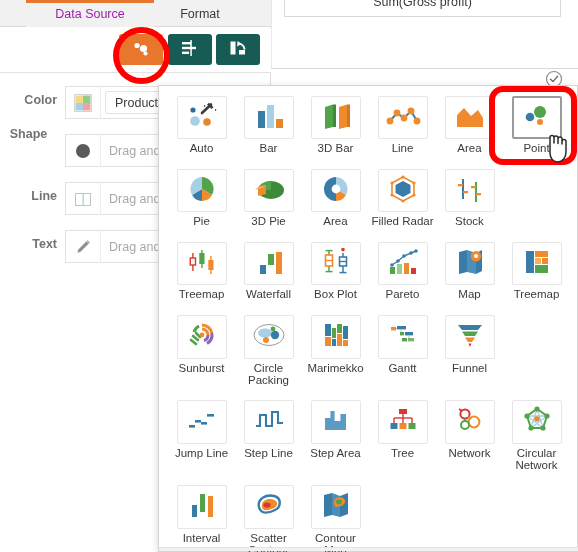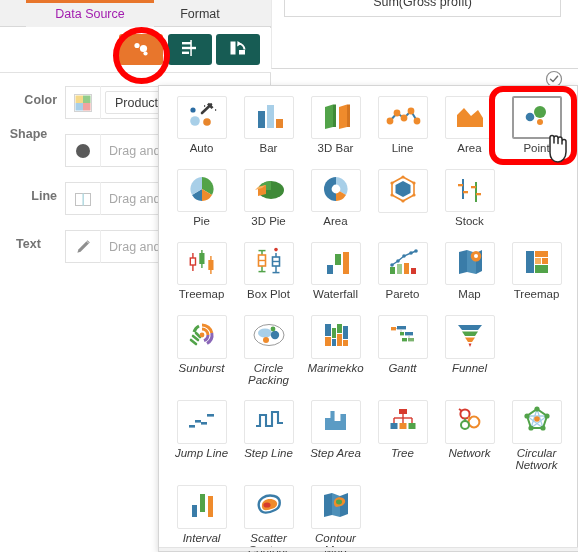--- a/index.html
+++ b/index.html
@@ -97,21 +97,21 @@
   .cell-box {
     width: 50px; height: 44px; border: 1px solid #e6e6e6; border-radius: 2px;
     background: #ffffff; display: flex; align-items: center; justify-content: center;
   }
   .cell-box.selected { border: 2px solid #9b9b9b; }
   .cell-label {
     margin-top: 3px; font-size: 11.5px; color: #3b3b3b; text-align: center;
     line-height: 12px; height: 25px; width: 66px;
   }
   .row-h { height: 73px; }
-  .row-h2 { height: 85px; font-style: italic; }
+  .row-h2 { height: 85px; }
   .popup-footer { position: absolute; left: 0; bottom: 0; width: 420px; height: 4px; background: #f2f2f2;
                   border-top: 1px solid #e3e3e3; }
 
   
   .anno-ring-oval {
     position: absolute; border: 6px solid #ff0000; border-radius: 50%;
     pointer-events: none;
   }
   .anno-ring-rect {
     position: absolute; border: 6px solid #ff0000; border-radius: 14px;
@@ -220,21 +220,21 @@
       <div class="shelf-icon">
         <svg width="22" height="20" viewBox="0 0 22 20">
           <rect x="3.5" y="4.5" width="15" height="12" fill="#ffffff" stroke="#c2c2c2" stroke-width="1"></rect>
           <rect x="10.4" y="4.5" width="1.6" height="12" fill="#b6dbe2"></rect>
         </svg>
       </div>
       <div class="shelf-sep"></div>
       <div class="drag-hint">Drag and drop a field here</div>
     </div>
 
-    <div class="shelf-label" style="top:237px;text-align:center;">Text</div>
+    <div class="shelf-label" style="top:237px;">Text</div>
     <div class="shelf" style="top:230px;">
       <div class="shelf-icon">
         <svg width="20" height="20" viewBox="0 0 20 20">
           <path d="M14.5 3.2 L16.8 5.5 L7.6 14.7 L4.4 15.8 L5.4 12.5 Z" fill="#8f8f8f"></path>
           <path d="M13.6 4.1 L15.9 6.4" stroke="#ffffff" stroke-width="0.8"></path>
         </svg>
       </div>
       <div class="shelf-sep"></div>
       <div class="drag-hint">Drag and drop a field here</div>
     </div>
@@ -381,20 +381,21 @@
                 <polygon points="16,7 23.5,11 23.5,19 16,23 8.5,19 8.5,11" fill="#3a7ca8"></polygon>
                 <circle cx="16" cy="3" r="1.6" fill="#ef8b2c"></circle>
                 <circle cx="27" cy="9" r="1.6" fill="#ef8b2c"></circle>
                 <circle cx="27" cy="21" r="1.6" fill="#ef8b2c"></circle>
                 <circle cx="16" cy="27" r="1.6" fill="#ef8b2c"></circle>
                 <circle cx="5" cy="21" r="1.6" fill="#ef8b2c"></circle>
                 <circle cx="5" cy="9" r="1.6" fill="#ef8b2c"></circle>
               </svg>
             </span>
           </div>
+          <div class="cell-label">Filled Radar</div>
         </div>
 
         <div class="cell">
           <div class="cell-box">
             <span>
               <svg width="32" height="30" viewBox="0 0 32 30">
                 <rect x="8" y="5" width="2" height="20" fill="#3a7ca8"></rect>
                 <rect x="4" y="10" width="5" height="2.3" fill="#ef8b2c"></rect>
                 <rect x="9" y="17" width="5" height="2.3" fill="#ef8b2c"></rect>
                 <rect x="21" y="8" width="2" height="20" fill="#52a349"></rect>
@@ -415,20 +416,33 @@
                 <rect x="7.2" y="6" width="1.4" height="18" fill="#d63a2e"></rect>
                 <rect x="5.3" y="11" width="5.2" height="7" fill="#ffffff" stroke="#d63a2e" stroke-width="1.4"></rect>
                 <rect x="16.2" y="3" width="1.4" height="18" fill="#52a349"></rect>
                 <rect x="14.3" y="6" width="5.2" height="11" fill="#52a349"></rect>
                 <rect x="25.2" y="9" width="1.4" height="18" fill="#ef8b2c"></rect>
                 <rect x="23.3" y="13" width="5.2" height="10" fill="#ef8b2c"></rect>
               </svg>
             </span>
           </div>
           <div class="cell-label">Treemap</div>
+        </div>
+
+        <div class="cell">
+          <div class="cell-box">
+            <span>
+              <svg width="32" height="30" viewBox="0 0 32 30">
+                <rect x="7" y="18" width="6" height="9" fill="#3a7ca8"></rect>
+                <rect x="15" y="7" width="6" height="11" fill="#52a349"></rect>
+                <rect x="23" y="5" width="6" height="22" fill="#ef8b2c"></rect>
+              </svg>
+            </span>
+          </div>
+          <div class="cell-label">Waterfall</div>
         </div>
 
         <div class="cell">
           <div class="cell-box">
             <span>
               <svg width="34" height="30" viewBox="0 0 34 30">
                 <g stroke="#52a349" stroke-width="1.5" fill="none">
                   <line x1="10" y1="3" x2="10" y2="25"></line>
                   <line x1="6.5" y1="3.6" x2="13.5" y2="3.6"></line>
                   <line x1="6.5" y1="24.6" x2="13.5" y2="24.6"></line>
@@ -444,33 +458,20 @@
                 <circle cx="24" cy="2.6" r="1.8" fill="#d63a2e"></circle>
               </svg>
             </span>
           </div>
           <div class="cell-label">Box Plot</div>
         </div>
 
         <div class="cell">
           <div class="cell-box">
             <span>
-              <svg width="32" height="30" viewBox="0 0 32 30">
-                <rect x="7" y="18" width="6" height="9" fill="#3a7ca8"></rect>
-                <rect x="15" y="7" width="6" height="11" fill="#52a349"></rect>
-                <rect x="23" y="5" width="6" height="22" fill="#ef8b2c"></rect>
-              </svg>
-            </span>
-          </div>
-          <div class="cell-label">Waterfall</div>
-        </div>
-
-        <div class="cell">
-          <div class="cell-box">
-            <span>
               <svg width="34" height="30" viewBox="0 0 34 30">
                 <polyline points="6,18 12,14 18,9 25,6 30,4" fill="none" stroke="#3a7ca8" stroke-width="1.4"></polyline>
                 <circle cx="6" cy="18" r="1.8" fill="#3a7ca8"></circle>
                 <circle cx="12" cy="14" r="1.8" fill="#3a7ca8"></circle>
                 <circle cx="18" cy="9" r="1.8" fill="#3a7ca8"></circle>
                 <circle cx="25" cy="6" r="1.8" fill="#3a7ca8"></circle>
                 <circle cx="30" cy="4" r="1.8" fill="#3a7ca8"></circle>
                 <rect x="4" y="20" width="5" height="7" fill="#52a349"></rect>
                 <rect x="11" y="17" width="5" height="10" fill="#9acb8f"></rect>
                 <rect x="18" y="16" width="5" height="11" fill="#ef8b2c"></rect>

